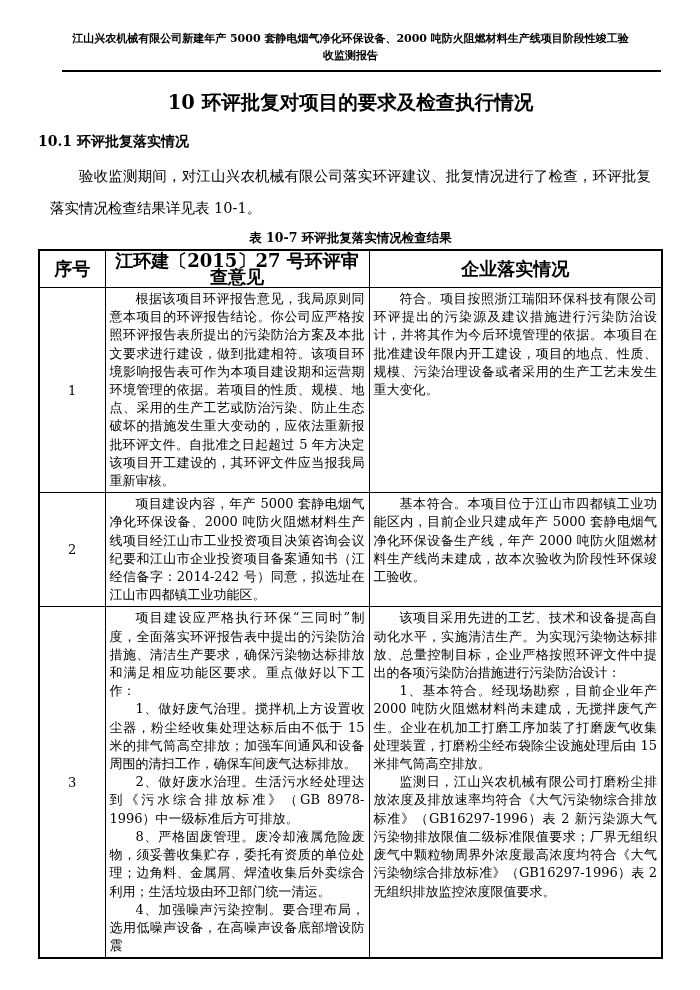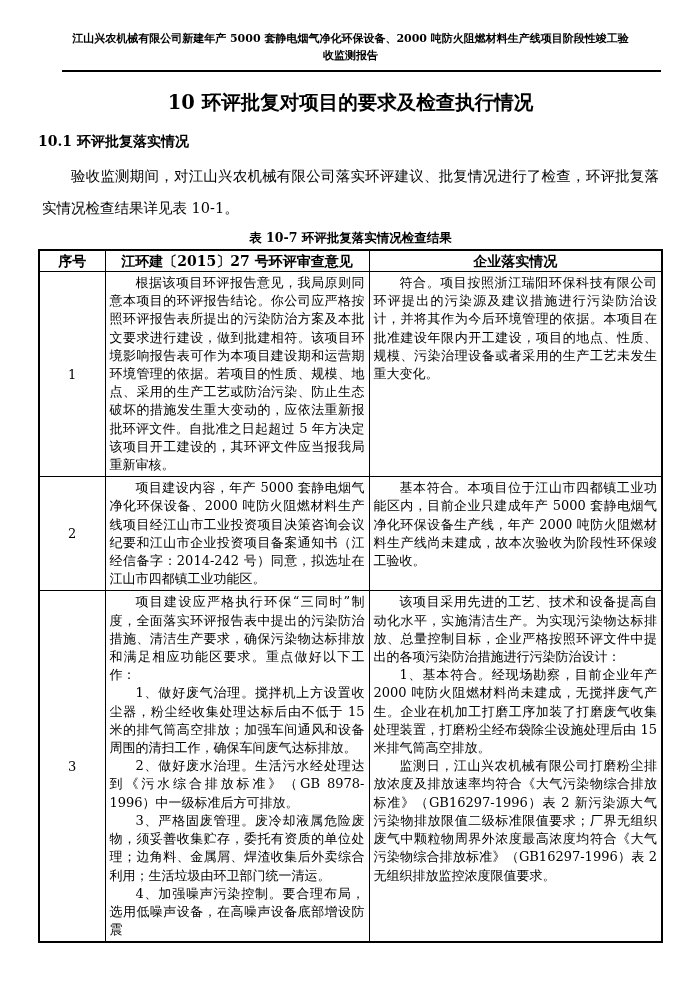--- a/index.html
+++ b/index.html
@@ -20,35 +20,35 @@
   }
   
   .chapter-title{
     margin:18px 0 0;text-align:center;
     font-size:19.5px;font-weight:bold;line-height:26px;
   }
   .section-title{
     margin:15px 0 0;font-size:14px;font-weight:bold;line-height:21px;
   }
   .intro{
-    margin:8px 4px 0;font-size:14.5px;line-height:32px;
+    margin:8px 12px 0;font-size:14.5px;line-height:32px;
     text-align:justify;text-indent:2em;
   }
   
   .table-caption{
     margin:5px 0 3px;text-align:center;
     font-size:12.5px;font-weight:bold;line-height:17px;
   }
   table.review{
     width:100%;border-collapse:collapse;table-layout:fixed;
     border:2px solid #000;
   }
   .c-no{width:66px;} .c-op{width:264px;}
   table.review th{
-    border:1px solid #000;font-size:14px;font-weight:bold;
+    border:1px solid #000;font-size:18px;font-weight:bold;
     padding:2px 2px;line-height:16px;text-align:center;
   }
   table.review td{
     border:1px solid #000;font-size:13px;vertical-align:top;
     padding:2px 4px;
   }
   table.review td.no{
     text-align:center;vertical-align:middle;font-size:13px;
   }
   table.review td p{
@@ -115,21 +115,21 @@
           <td>
             <p>基本符合。本项目位于江山市四都镇工业功能区内，目前企业只建成年产 5000 套静电烟气净化环保设备生产线，年产 2000 吨防火阻燃材料生产线尚未建成，故本次验收为阶段性环保竣工验收。</p>
           </td>
         </tr>
         <tr>
           <td class="no">3</td>
           <td>
             <p>项目建设应严格执行环保“三同时”制度，全面落实环评报告表中提出的污染防治措施、清洁生产要求，确保污染物达标排放和满足相应功能区要求。重点做好以下工作：</p>
             <p>1、做好废气治理。搅拌机上方设置收尘器，粉尘经收集处理达标后由不低于 15 米的排气筒高空排放；加强车间通风和设备周围的清扫工作，确保车间废气达标排放。</p>
             <p>2、做好废水治理。生活污水经处理达到《污水综合排放标准》（GB 8978-1996）中一级标准后方可排放。</p>
-            <p>3、严格固废管理。废冷却液属危险废物，须妥善收集贮存，委托有资质的单位处理；边角料、金属屑、焊渣收集后外卖综合利用；生活垃圾由环卫部门统一清运。</p>
+            <p>8、严格固废管理。废冷却液属危险废物，须妥善收集贮存，委托有资质的单位处理；边角料、金属屑、焊渣收集后外卖综合利用；生活垃圾由环卫部门统一清运。</p>
             <p>4、加强噪声污染控制。要合理布局，选用低噪声设备，在高噪声设备底部增设防震</p>
           </td>
           <td>
             <p>该项目采用先进的工艺、技术和设备提高自动化水平，实施清洁生产。为实现污染物达标排放、总量控制目标，企业严格按照环评文件中提出的各项污染防治措施进行污染防治设计：</p>
             <p>1、基本符合。经现场勘察，目前企业年产 2000 吨防火阻燃材料尚未建成，无搅拌废气产生。企业在机加工打磨工序加装了打磨废气收集处理装置，打磨粉尘经布袋除尘设施处理后由 15 米排气筒高空排放。</p>
             <p>监测日，江山兴农机械有限公司打磨粉尘排放浓度及排放速率均符合《大气污染物综合排放标准》（GB16297-1996）表 2 新污染源大气污染物排放限值二级标准限值要求；厂界无组织废气中颗粒物周界外浓度最高浓度均符合《大气污染物综合排放标准》（GB16297-1996）表 2 无组织排放监控浓度限值要求。</p>
           </td>
         </tr>
       </tbody>
   </table>

